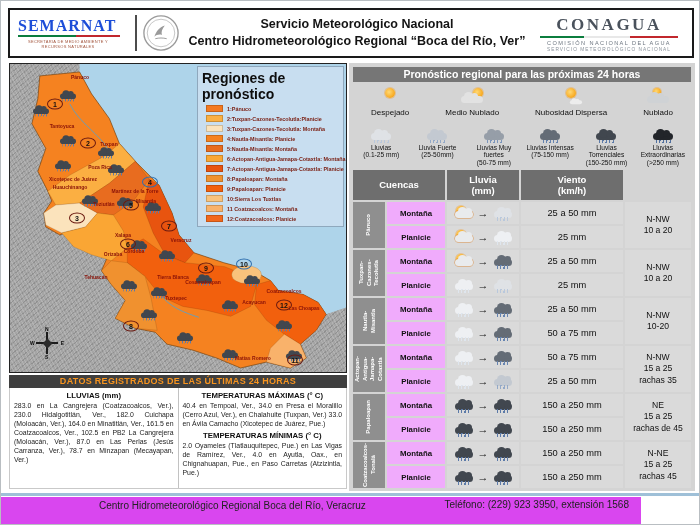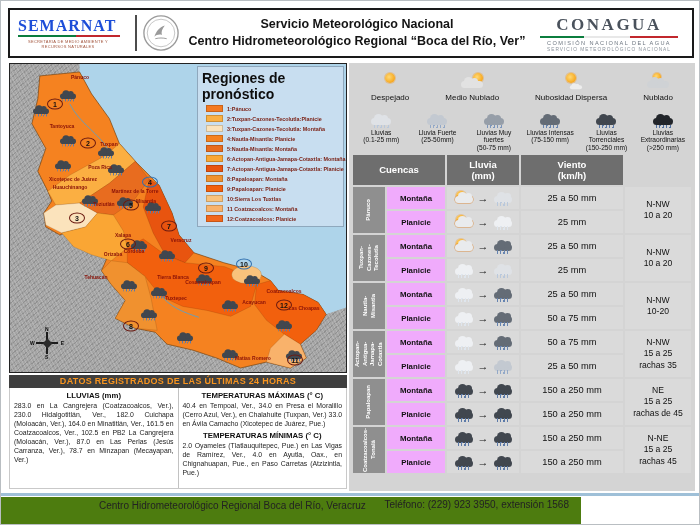--- a/index.html
+++ b/index.html
@@ -115,21 +115,21 @@
   .wi[data-icon="rain-0"] .cl{background:#eef0f3;}  .wi[data-icon="rain-0"] .rn{--r:#dfe6ee;}
   .wi[data-icon="rain-1"] .cl{background:#dfe2e6;}  .wi[data-icon="rain-1"] .rn{--r:#b9c8dc;}
   .wi[data-icon="rain-2"] .cl{background:#c3c9d1;}  .wi[data-icon="rain-2"] .rn{--r:#93a9c8;}
   .wi[data-icon="rain-3"] .cl{background:#969ea8;}  .wi[data-icon="rain-3"] .rn{--r:#7b95bb;}
   .wi[data-icon="rain-4"] .cl{background:#646c76;}  .wi[data-icon="rain-4"] .rn{--r:#6684b0;}
   .wi[data-icon="rain-5"] .cl{background:#41474f;}  .wi[data-icon="rain-5"] .rn{--r:#5c7aa8;}
   .wi[data-icon="rain-6"] .cl{background:#22252a;}  .wi[data-icon="rain-6"] .rn{--r:#51709f;}
 
   
   .footer-rule{position:absolute;left:0;top:492px;width:700px;height:3px;background:#9fc0d8;}
-  footer{position:absolute;left:0;top:496px;width:580px;height:28px;background:#4d7c0f;}
+  footer{position:absolute;left:0;top:496px;width:640px;height:28px;background:#d946ef;}
   .f-left{position:absolute;left:98px;top:3px;font-size:10px;color:#222;}
   .f-right{position:absolute;right:12px;top:1px;text-align:right;font-size:10px;color:#222;line-height:1.35;}
 </style>
 </head>
 <body>
 
 <div class="page">
 
   <header>
     <div class="logo-sem">
@@ -408,20 +408,21 @@
       <div class="dcol">
         <div class="dhead">TEMPERATURAS MÁXIMAS (° C)</div>
         <p>40.4 en Tempoal, Ver., 34.0 en Presa el Moralillo (Cerro Azul, Ver.), en Chalahuite (Tuxpan, Ver.) 33.0 en Ávila Camacho (Xicotepec de Juárez, Pue.)</p>
         <div class="dhead">TEMPERATURAS MÍNIMAS (° C)</div>
         <p>2.0 Oyameles (Tlatlauquitepec, Pue.) en Las Vigas de Ramírez, Ver., 4.0 en Ayutla, Oax., en Chignahuapan, Pue., en Paso Carretas (Atzizintla, Pue.)</p>
       </div>
     </div>
   </section>
 
   <section class="forecast">
+    <div class="f-title">Pronóstico regional para las próximas 24 horas</div>
 
     <div class="sky-row">
 
     <div class="sky-item">
           <span class="wi" data-icon="sun"><i class="sun"></i></span>
           <div class="sky-label">Despejado</div>
         </div>
         <div class="sky-item">
           <span class="wi" data-icon="cloud-sun"><i class="sun"></i><i class="cl"></i></span>
           <div class="sky-label">Medio Nublado</div>

